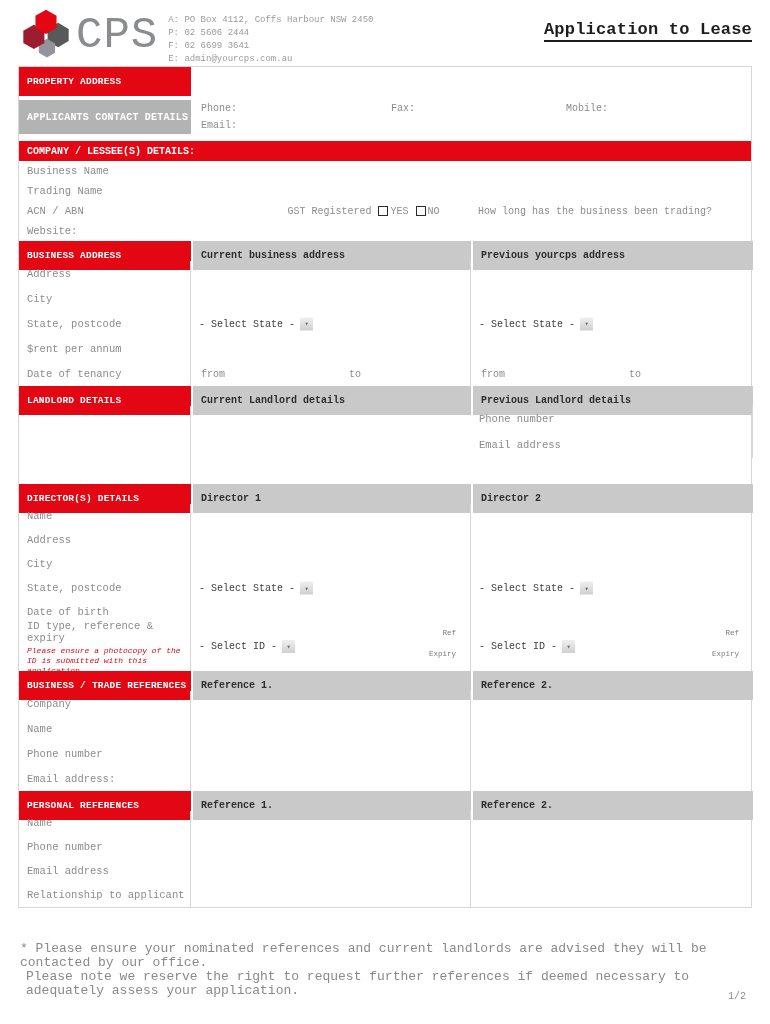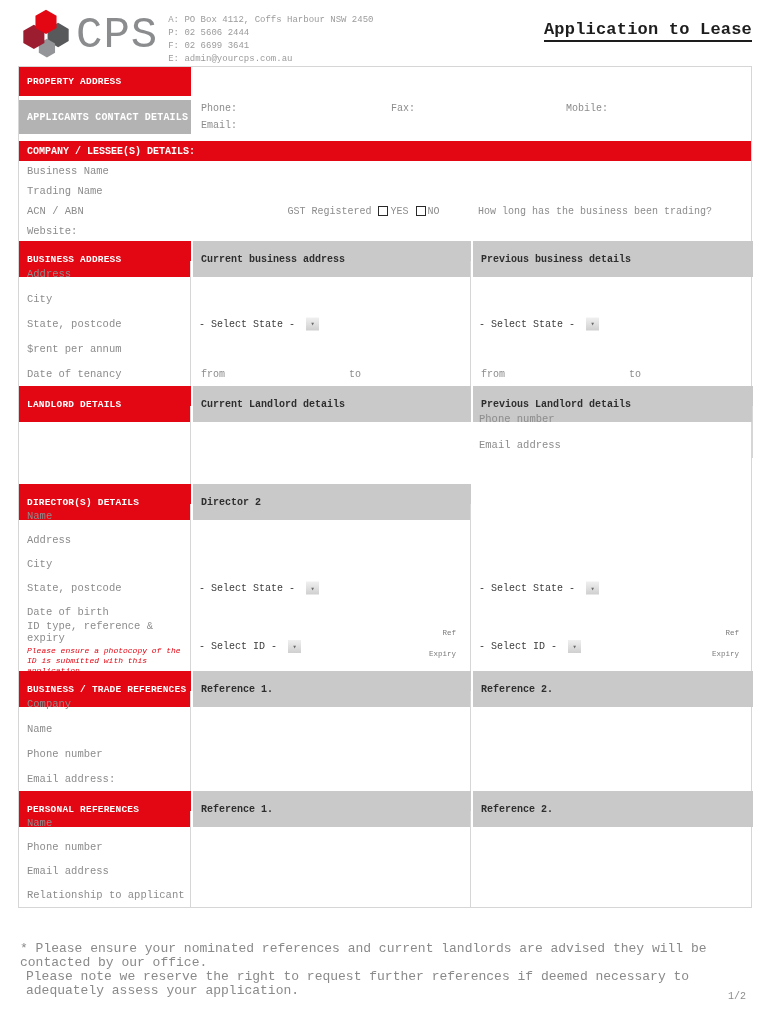--- a/index.html
+++ b/index.html
@@ -45,35 +45,35 @@
   
   .co-row { display:flex; align-items:center; height:20px; }
   .co-row .lbl-txt { width:172px; padding-left:8px; }
   .lbl-txt { font-size:10.5px; color:#8c8c8c; }
   .gst-area { width:280px; display:flex; align-items:center; padding-left:97px; font-size:10px; color:#8c8c8c; }
   .cb { width:10px; height:10px; border:1.5px solid #2a2a2a; display:inline-block; margin:0 2px 0 7px; background:#fff; cursor:pointer; }
   .q-area { width:282px; padding-left:8px; font-size:10px; color:#8c8c8c; }
   
   .g3 { display:grid; grid-template-columns:172px 280px 282px; }
   .sec-head { height:20px; }
-  .sec-head .red-cell { height:36px;text-align:right; }
+  .sec-head .red-cell { height:29px;text-align:right; }
   .head-gray {
     background:#c9c9c9; color:#2e2e2e; font-weight:bold; font-size:10px;
     display:flex; align-items:center; padding-left:8px; border-left:2px solid #fff;
   }
   .lc { border-right:1px solid #d6d6d6; display:flex; align-items:center; padding-left:8px; }
   .c1 { border-right:1px solid #d6d6d6; position:relative; }
   .c2 { position:relative; }
   .rows-ba { grid-auto-rows:25px; }
   .rows-ll { grid-auto-rows:26px; }
   .rows-dir { grid-template-rows:repeat(5,24px) 47px; }
   .rows-tr { grid-auto-rows:25px; }
   .rows-pr { grid-auto-rows:24px; }
   .sel {
-    display:inline-flex; align-items:center; gap:11px; font-size:10px; color:#3c3c3c;
+    display:inline-flex; align-items:center; gap:5px; font-size:10px; color:#3c3c3c;
     cursor:pointer; position:absolute; left:8px; top:50%; transform:translateY(-50%);
   }
   .sel .sel-btn {
     width:13px; height:13px; background:linear-gradient(#f0f0f0,#cfcfcf);
     display:inline-flex; align-items:center; justify-content:center;
     font-size:7px; color:#6a6a6a;
   }
   .fromto span { position:absolute; top:50%; transform:translateY(-50%); font-size:10px; color:#8c8c8c; }
   .ft-from { left:10px; } .ft-to { left:158px; }
   .idlbl { flex-direction:column; align-items:flex-start !important; justify-content:center; }
@@ -155,21 +155,21 @@
       <span class="q-area">How long has the business been trading?</span>
     </div>
     <div class="co-row">
       <span class="lbl-txt">Website:</span>
       <span class="input-cell" style="flex:1;height:100%;"></span>
     </div>
 
     <div class="g3 sec-head">
       <div class="red-cell">BUSINESS ADDRESS</div>
       <div class="head-gray">Current business address</div>
-      <div class="head-gray">Previous business details</div>
+      <div class="head-gray">Previous yourcps address</div>
     </div>
     <div class="g3 rows-ba">
       <div class="lc lbl-txt">Address</div>
       <div class="c1 input-cell"></div>
       <div class="c2 input-cell"></div>
 
       <div class="lc lbl-txt">City</div>
       <div class="c1 input-cell"></div>
       <div class="c2 input-cell"></div>
 
@@ -215,20 +215,21 @@
       <div class="c1 input-cell"></div>
       <div class="c2 input-cell"></div>
 
       <div class="lc lbl-txt">Email address</div>
       <div class="c1 input-cell"></div>
       <div class="c2 input-cell"></div>
     </div>
 
     <div class="g3 sec-head">
       <div class="red-cell">DIRECTOR(S) DETAILS</div>
+      <div class="head-gray">Director 1</div>
       <div class="head-gray">Director 2</div>
     </div>
     <div class="g3 rows-dir">
       <div class="lc lbl-txt">Name</div>
       <div class="c1 input-cell"></div>
       <div class="c2 input-cell"></div>
 
       <div class="lc lbl-txt">Address</div>
       <div class="c1 input-cell"></div>
       <div class="c2 input-cell"></div>

